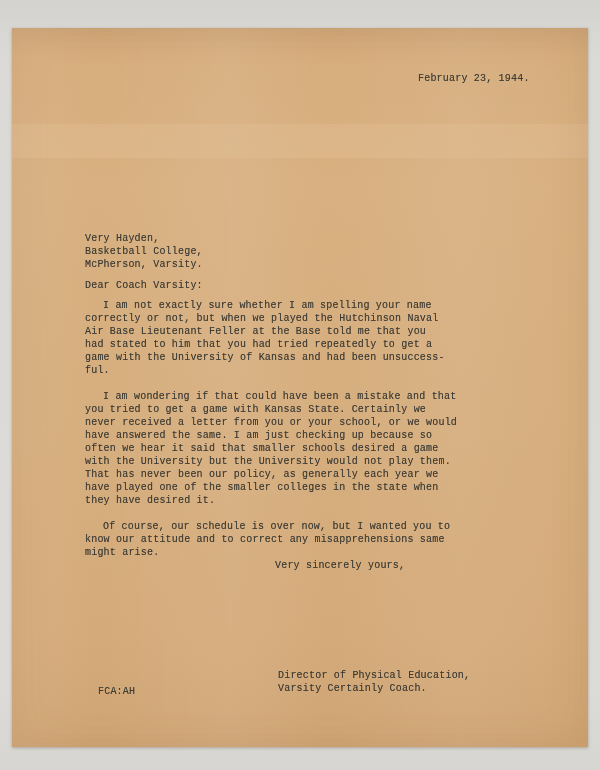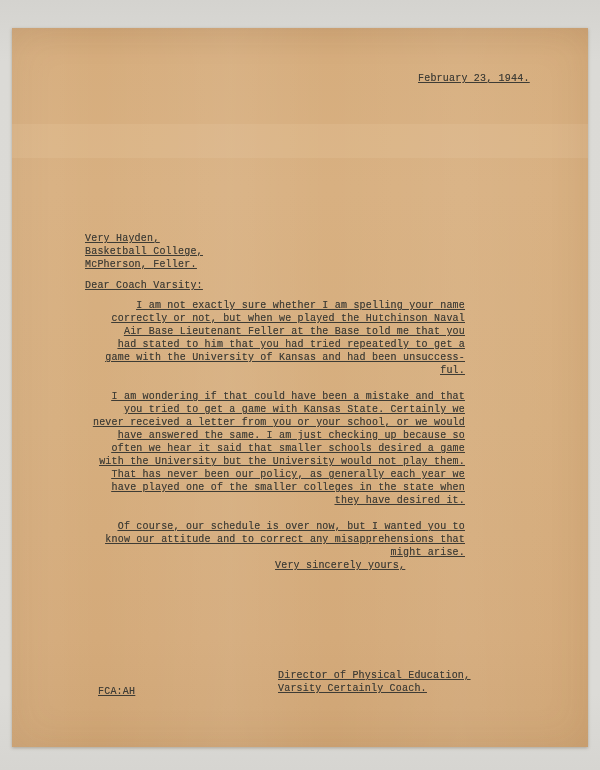--- a/index.html
+++ b/index.html
@@ -1,15 +1,15 @@
 <!DOCTYPE html>
 <html><head>
 <meta charset="utf-8">
 <style>
-  * { margin: 0; padding: 0; box-sizing: border-box; text-decoration: underline; }
+  * { margin: 0; padding: 0; box-sizing: border-box; }
 
   body {
     width: 600px;
     height: 770px;
     background: #d9d8d4;
     position: relative;
     overflow: hidden;
     font-family: "Liberation Mono", "DejaVu Sans Mono", monospace;
   }
 
@@ -91,21 +91,20 @@
     position: absolute;
     left: 73px;
     top: 271px;
     width: 380px;
   }
 
   .para {
     white-space: pre-line;
     text-indent: 18px;
     margin-bottom: 13px;
-    text-align: right;
   }
 
   .closing-line {
     position: absolute;
     left: 263px;
     top: 531px;
   }
 
   .signature-block {
     position: absolute;
@@ -124,21 +123,21 @@
 
 <div class="scan-bg"></div>
 
 <div class="paper">
 
   <div class="typed date-line">February 23, 1944.</div>
 
   <div class="typed address-block">
     <div>Very Hayden,</div>
     <div>Basketball College,</div>
-    <div>McPherson, Feller.</div>
+    <div>McPherson, Varsity.</div>
   </div>
 
   <div class="typed salutation-line">Dear Coach Varsity:</div>
 
   <div class="typed body-block">
     <p class="para">I am not exactly sure whether I am spelling your name
 correctly or not, but when we played the Hutchinson Naval
 Air Base Lieutenant Feller at the Base told me that you
 had stated to him that you had tried repeatedly to get a
 game with the University of Kansas and had been unsuccess-
@@ -146,21 +145,21 @@
     <p class="para">I am wondering if that could have been a mistake and that
 you tried to get a game with Kansas State. Certainly we
 never received a letter from you or your school, or we would
 have answered the same. I am just checking up because so
 often we hear it said that smaller schools desired a game
 with the University but the University would not play them.
 That has never been our policy, as generally each year we
 have played one of the smaller colleges in the state when
 they have desired it.</p>
     <p class="para">Of course, our schedule is over now, but I wanted you to
-know our attitude and to correct any misapprehensions that
+know our attitude and to correct any misapprehensions same
 might arise.</p>
   </div>
 
   <div class="typed closing-line">Very sincerely yours,</div>
 
   <div class="typed initials-line">FCA:AH</div>
 
   <div class="typed signature-block">
     <div>Director of Physical Education,</div>
     <div>Varsity Certainly Coach.</div>

